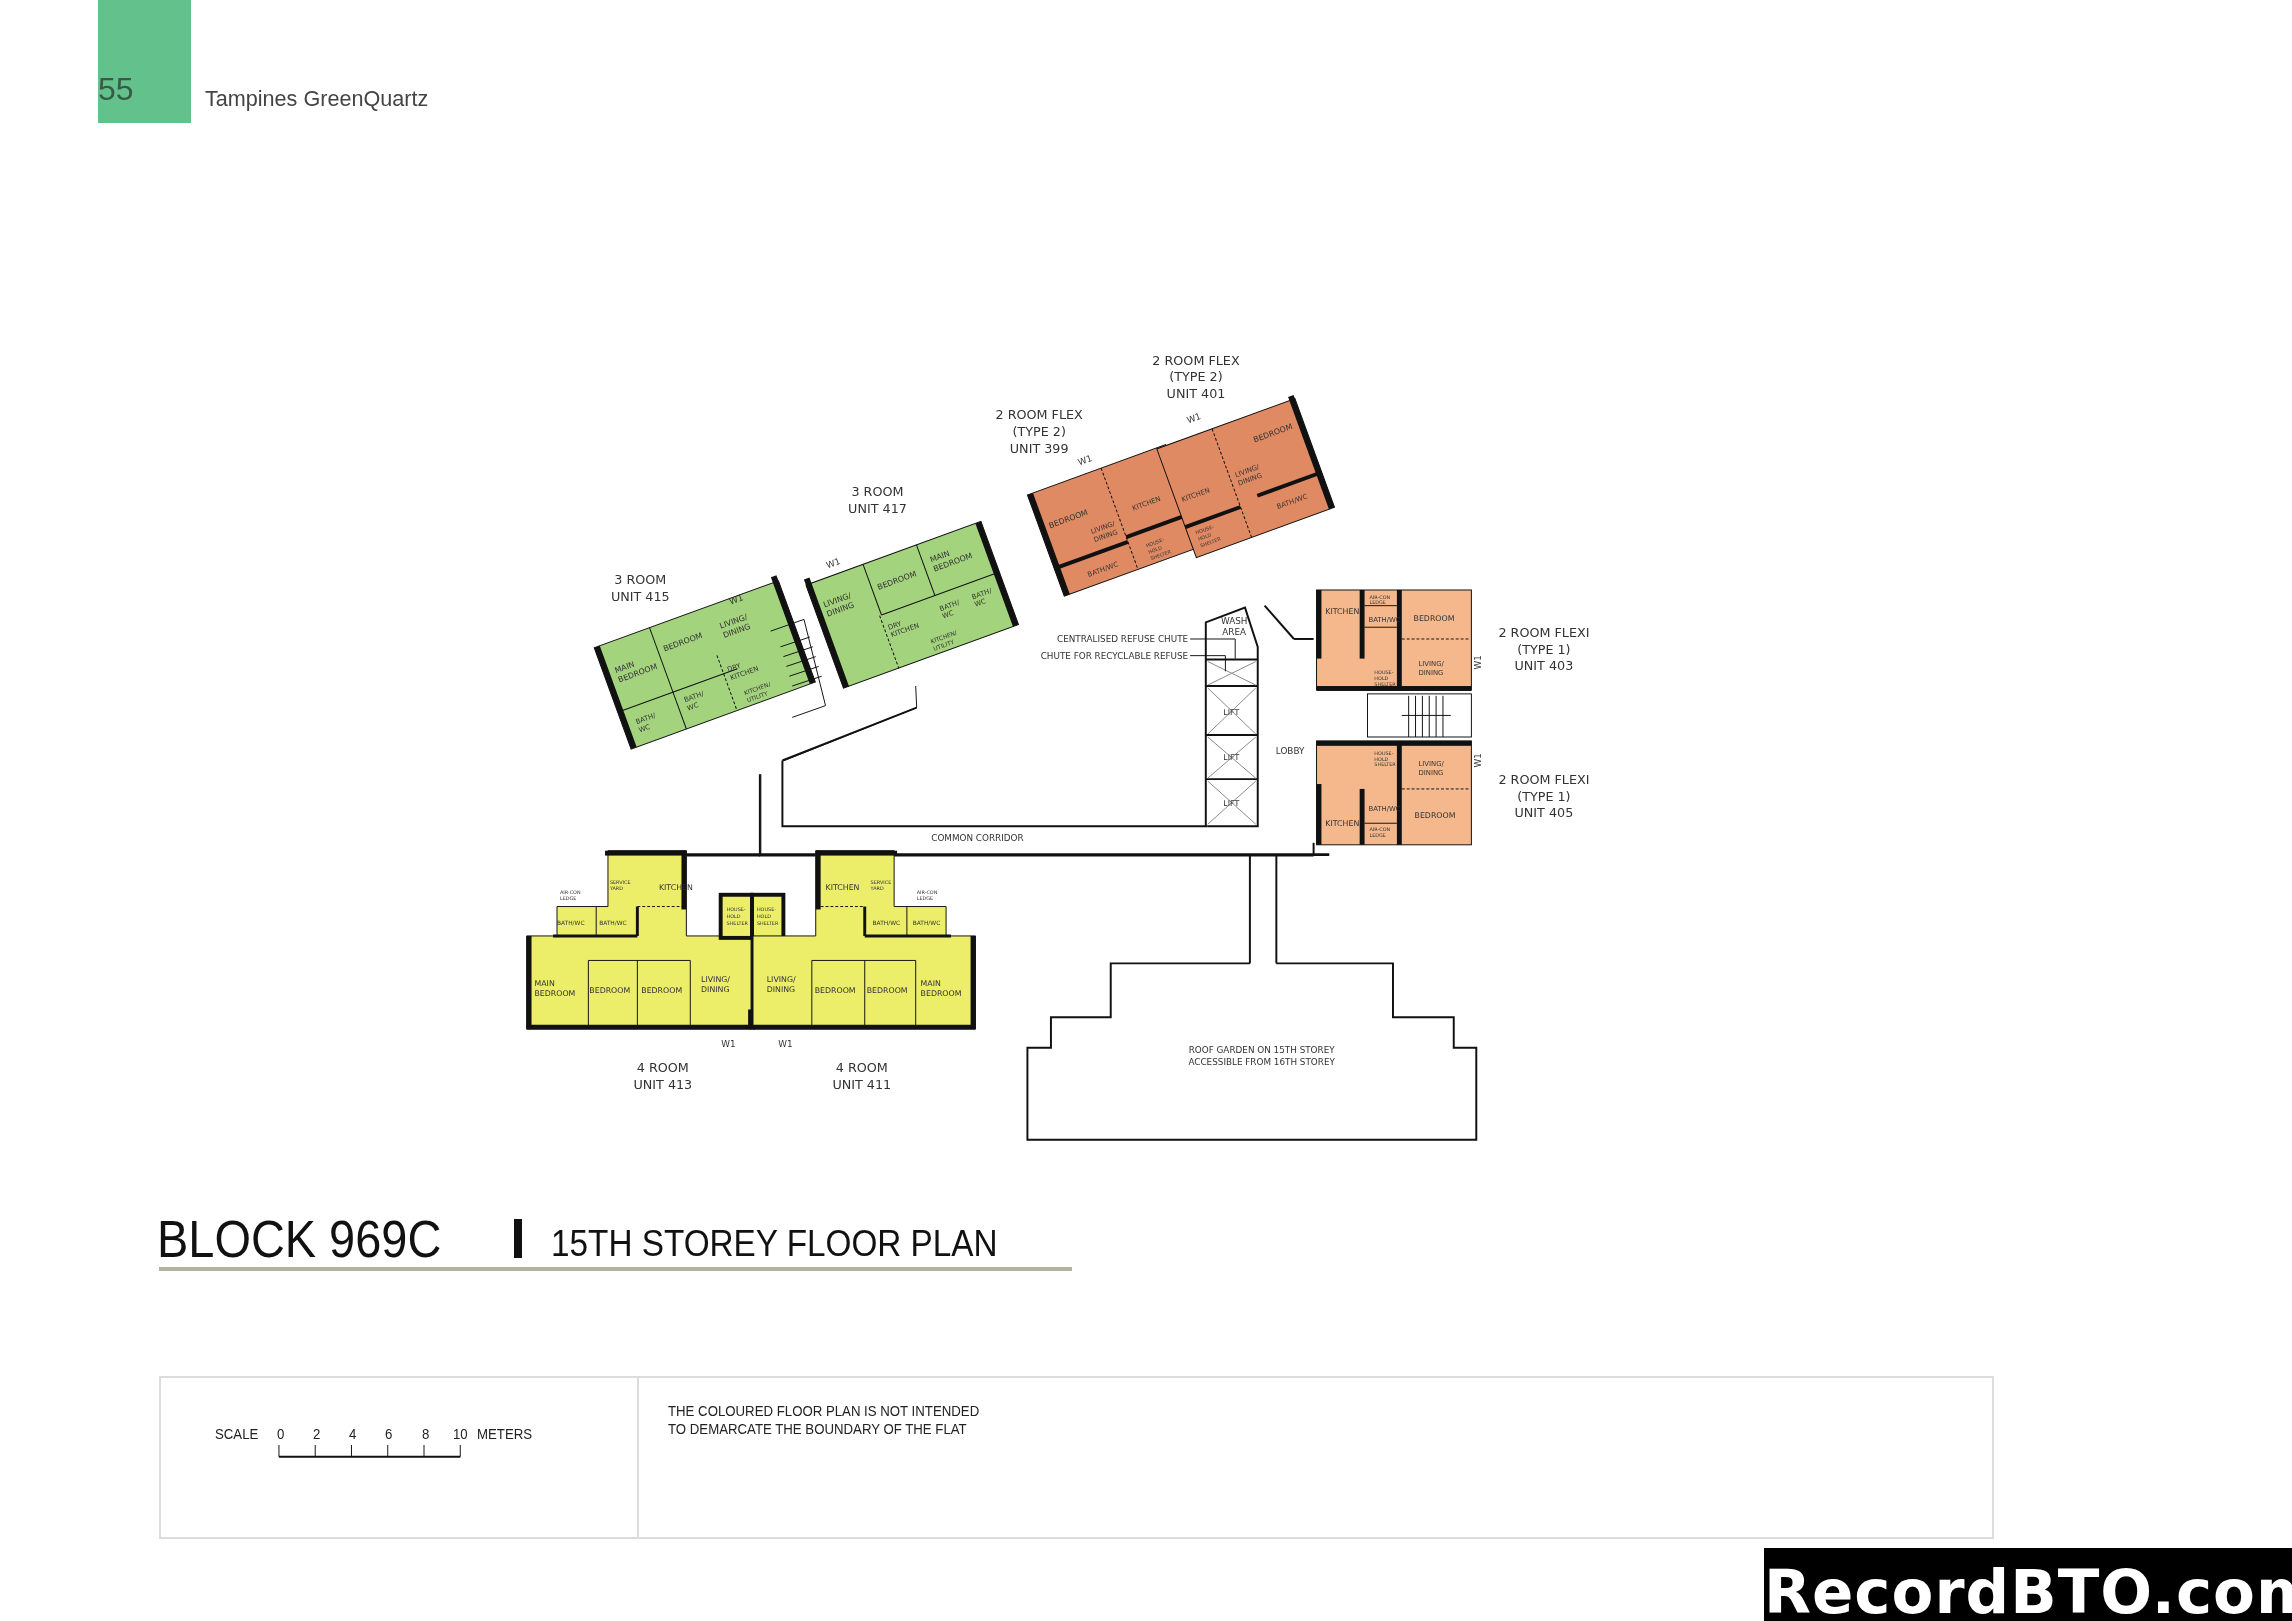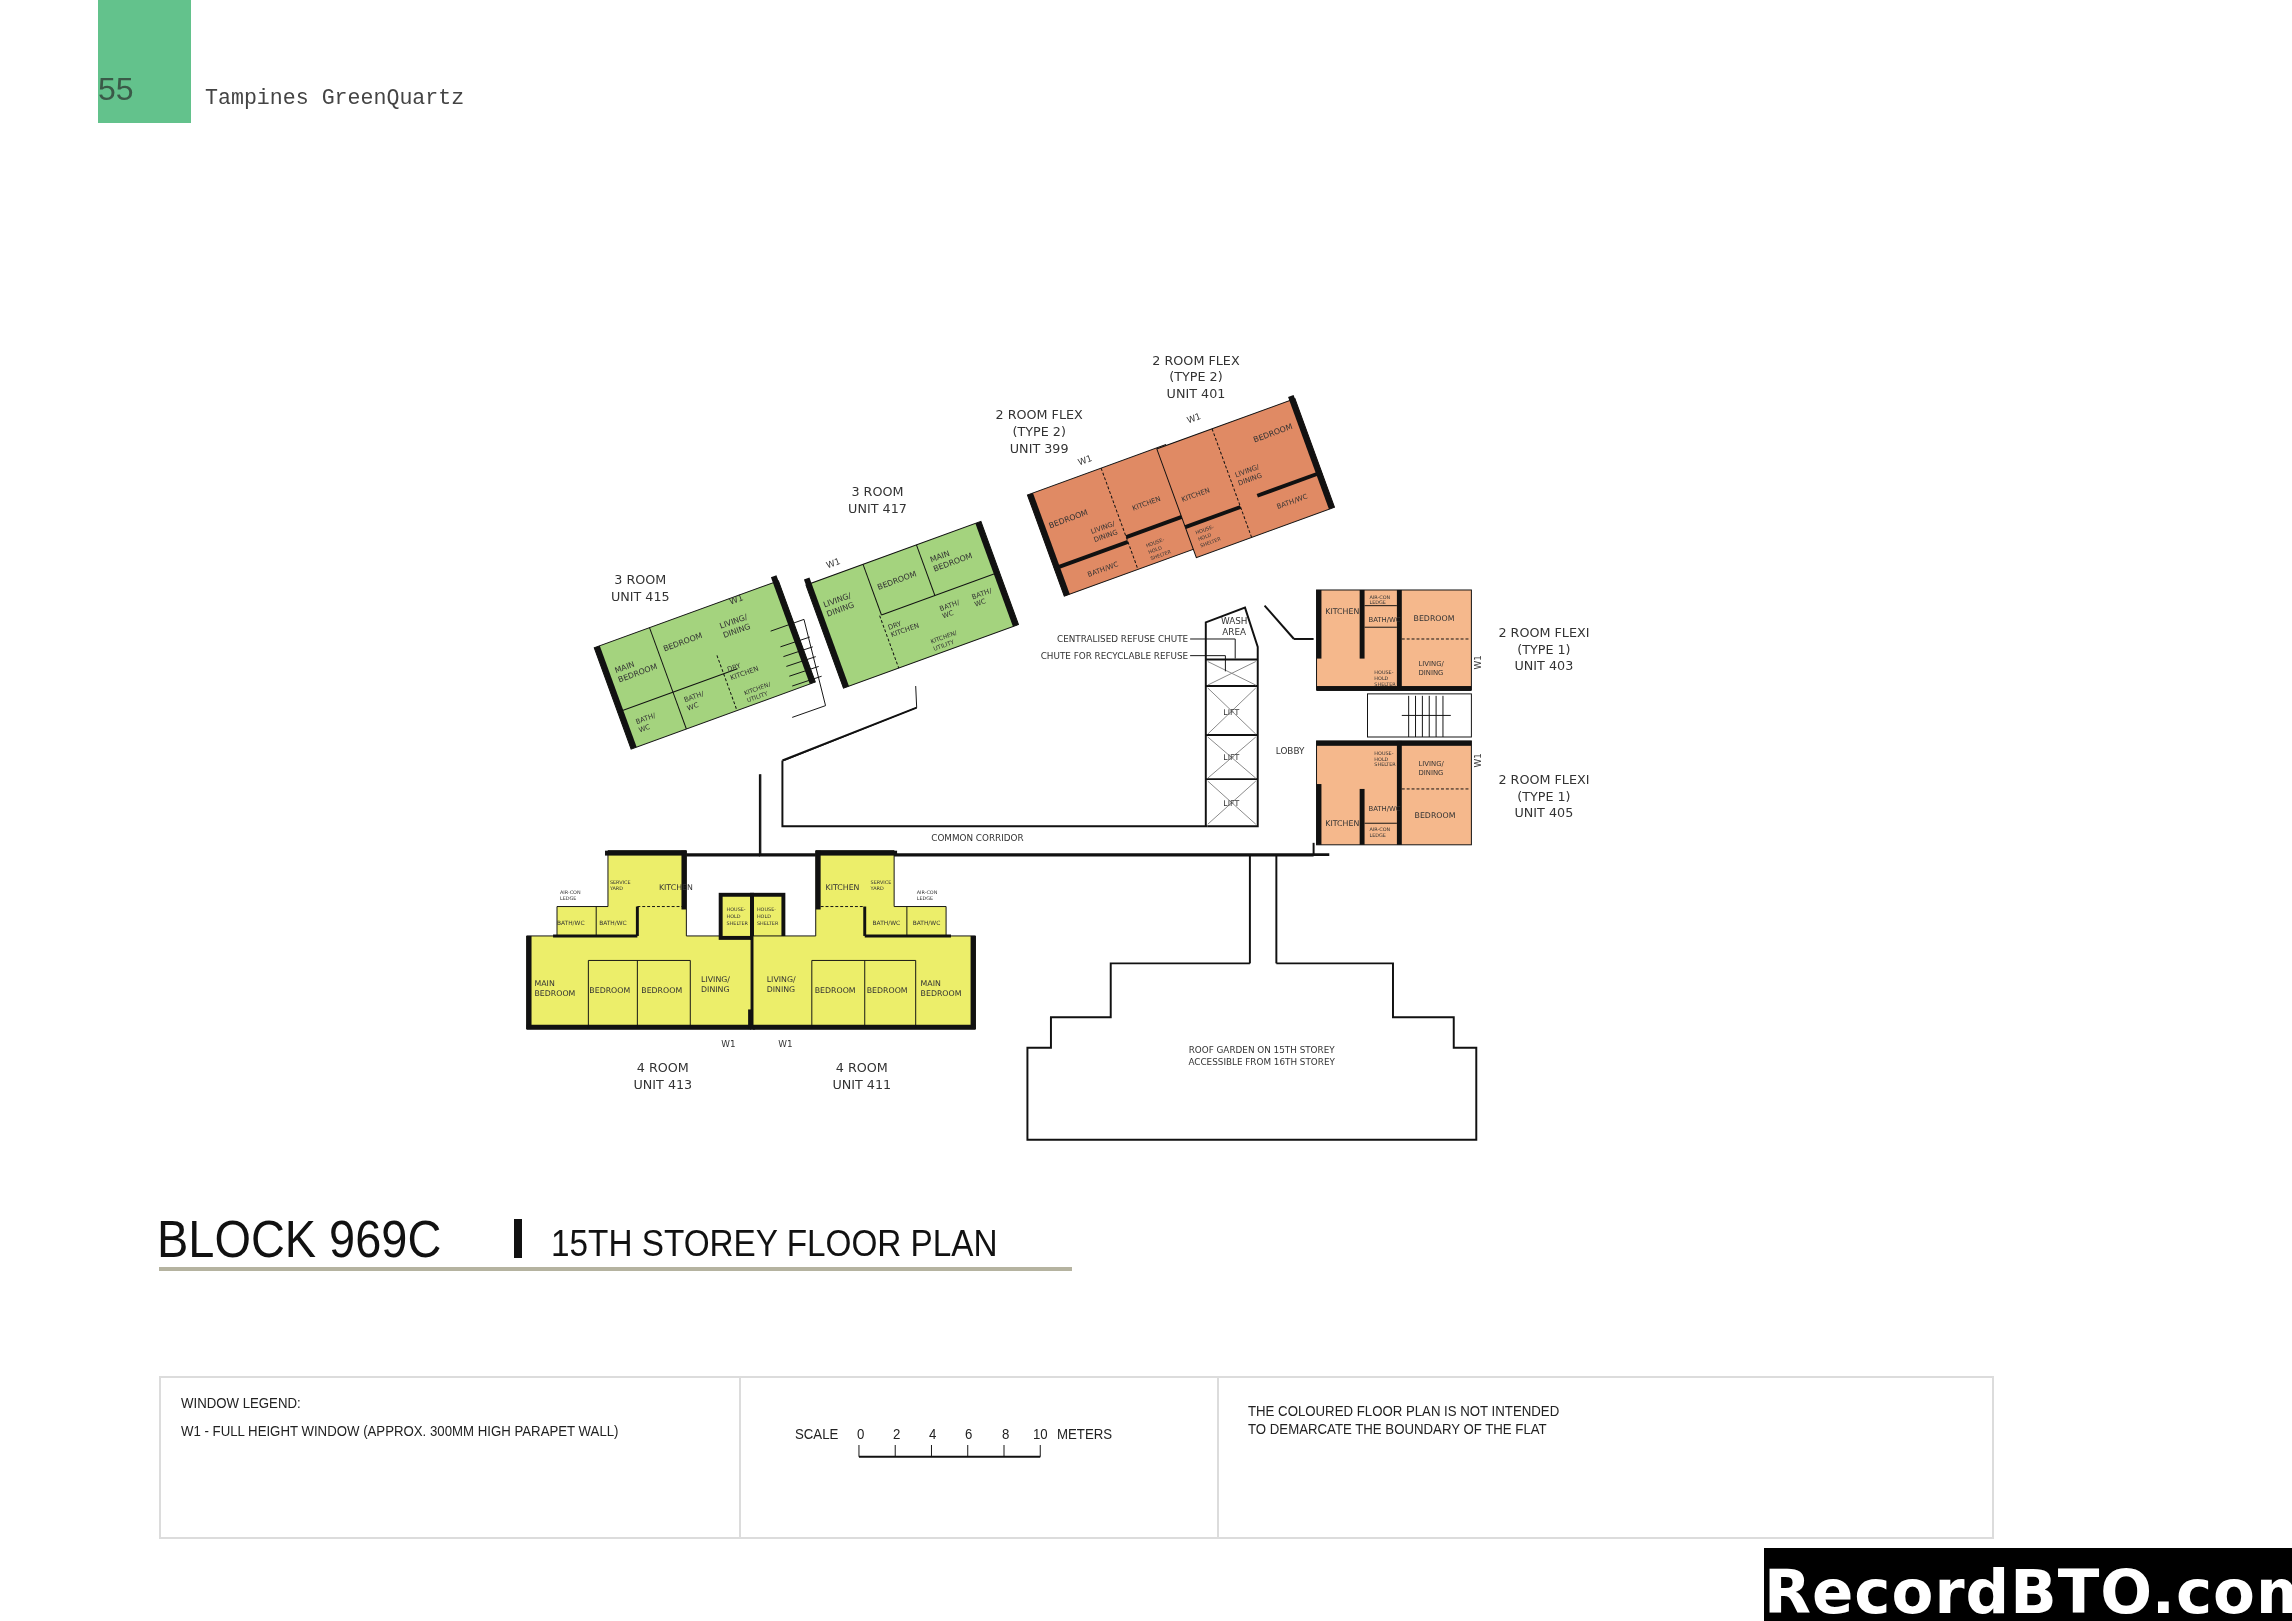--- a/index.html
+++ b/index.html
@@ -1,19 +1,19 @@
 <!DOCTYPE html>
 <html><head>
 <meta charset="utf-8">
 <style>
   html, body { margin:0; padding:0; background:#ffffff; }
   body { width:2293px; height:1621px; position:relative; overflow:hidden; font-family:"Liberation Sans", sans-serif; }
   .page-tab { position:absolute; left:98px; top:0; width:93px; height:123px; background:#63c28c; }
   .page-num { position:absolute; left:98px; top:71px; width:93px; text-align:left; font-size:32px; color:#3a5a48; font-family:"Liberation Sans", sans-serif; }
-  .project-name { position:absolute; left:205px; top:86px; font-size:21.6px; color:#444; font-family:Liberation Mono, monospace; }
+  .project-name { position:absolute; left:205px; top:86px; font-size:21.6px; color:#444; font-family:Liberation Sans, sans-serif; }
   #plan { position:absolute; left:0; top:0; width:2293px; height:1621px; }
   #plan text { font-family:"DejaVu Sans", sans-serif; fill:#333; }
   .block-title { position:absolute; left:157px; top:1210px; font-size:51px; color:#111; font-family:"Liberation Sans", sans-serif; white-space:nowrap; transform:scaleX(0.92); transform-origin:left; }
   .title-sep { position:absolute; left:514px; top:1219px; width:7.8px; height:39px; background:#111; }
   .sub-title { position:absolute; left:551px; top:1223px; font-size:37px; color:#111; font-family:"Liberation Sans", sans-serif; white-space:nowrap; transform:scaleX(0.9); transform-origin:left; }
   .title-rule { position:absolute; left:159px; top:1267px; width:913px; height:3.9px; background:#b5b3a0; }
   .legend-box { position:absolute; left:159px; top:1376px; width:1835px; height:163px; border:2.9px solid #dcdcdc; display:flex; box-sizing:border-box; }
   .legend-cell { border-right:2px solid #dcdcdc; position:relative; box-sizing:border-box; height:100%; }
   .legend-cell:last-child { border-right:none; }
   .legend-text { position:absolute; font-size:14.7px; color:#222; font-family:"Liberation Sans", sans-serif; white-space:nowrap; transform:scaleX(0.9); transform-origin:left; line-height:18.6px; }
@@ -340,24 +340,20 @@
     <text x="879" y="1111" font-size="13" text-anchor="middle">UNIT 411</text>
   </g>
 </svg>
 
 <div class="block-title">BLOCK 969C</div>
 <div class="title-sep"></div>
 <div class="sub-title">15TH STOREY FLOOR PLAN</div>
 <div class="title-rule"></div>
 
 <div class="legend-box">
-  <div class="legend-cell" style="width:580px">
-    <div class="legend-text" style="left:19.6px;top:15.7px">WINDOW LEGEND:</div>
-    <div class="legend-text" style="left:19.6px;top:44px">W1 -  FULL HEIGHT WINDOW (APPROX. 300MM HIGH PARAPET WALL)</div>
-  </div>
   <div class="legend-cell" style="width:478px">
     <div class="legend-text" style="left:54px;top:47px">SCALE</div>
     <div class="legend-text" style="left:116px;top:47px">0</div>
     <div class="legend-text" style="left:152px;top:47px">2</div>
     <div class="legend-text" style="left:188px;top:47px">4</div>
     <div class="legend-text" style="left:224px;top:47px">6</div>
     <div class="legend-text" style="left:261px;top:47px">8</div>
     <div class="legend-text" style="left:292px;top:47px">10</div>
     <div class="legend-text" style="left:316px;top:47px">METERS</div>
     <svg class="scale-bar" style="left:116px;top:67px" width="196" height="15.7" viewBox="0 0 200 16">

